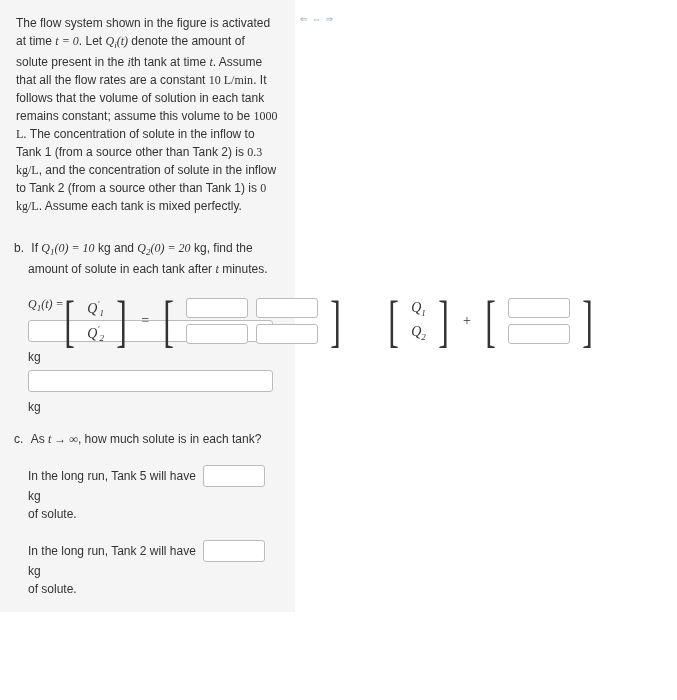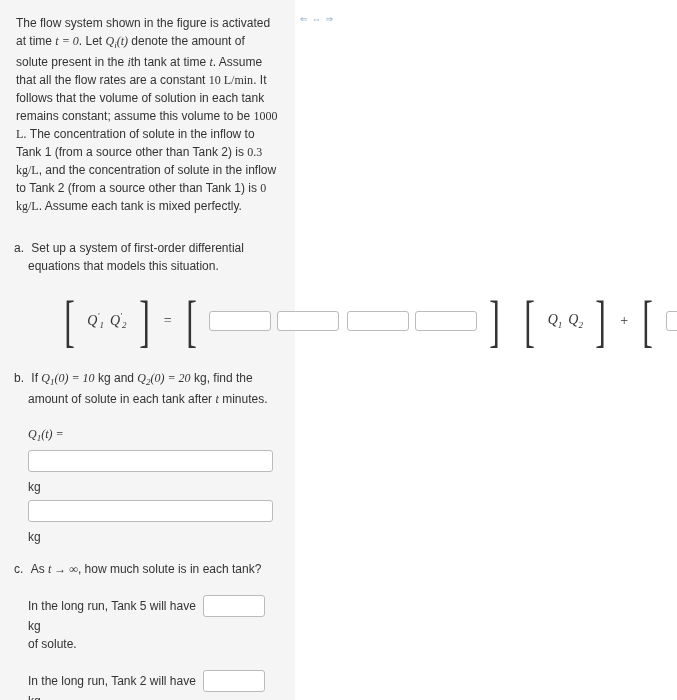--- a/index.html
+++ b/index.html
@@ -56,21 +56,21 @@
   .bracket-l, .bracket-r {
     font-family: 'Times New Roman', serif;
     font-size: 58px;
     line-height: 50px;
     transform: scaleX(0.55);
     display: inline-block;
     font-weight: 100;
   }
   .col {
     display: flex;
-    flex-direction: row;
+    flex-direction: column;
     gap: 6px;
     align-items: center;
   }
   .q-math {
     font-family: 'Times New Roman', serif;
     font-style: italic;
     font-size: 14px;
   }
   .op { font-family: 'Times New Roman', serif; font-size: 14px; margin: 0 2px; }
   .kg-line { margin-top: 2px; }
@@ -88,25 +88,20 @@
 <body>
 
 <div class="top-icons">⇐ ⇔ ⇒</div>
 
 <div class="problem-panel">
 
   <div class="problem-text">
     <span>The flow system shown in the figure is activated at time </span><span class="math-it">t = 0</span><span>. Let </span><span class="math-it"><span>Q</span><span class="sub">i</span><span>(t)</span></span><span> denote the amount of solute present in the </span><span class="math-it">i</span><span>th tank at time </span><span class="math-it">t</span><span>. Assume that all the flow rates are a constant </span><span class="math-rm">10 L/min</span><span>. It follows that the volume of solution in each tank remains constant; assume this volume to be </span><span class="math-rm">1000 L</span><span>. The concentration of solute in the inflow to Tank 1 (from a source other than Tank 2) is </span><span class="math-rm">0.3 kg/L</span><span>, and the concentration of solute in the inflow to Tank 2 (from a source other than Tank 1) is </span><span class="math-rm">0 kg/L</span><span>. Assume each tank is mixed perfectly.</span>
   </div>
 
-  <div class="part">
-    <span class="part-label">a.</span>
-    <span>Set up a system of first-order differential equations that models this situation.</span>
-    <div style="height:80px;"></div>
-  </div>
 
   <div class="part">
     <span class="part-label">b.</span>
     <span>
       <span>If </span><span class="math-it"><span>Q</span><span class="sub">1</span><span>(0) = 10</span></span><span> kg</span><span> and </span><span class="math-it"><span>Q</span><span class="sub">2</span><span>(0) = 20</span></span><span> kg</span><span>, find the amount of solute in each tank after </span><span class="math-it">t</span><span> minutes.</span>
     </span>
     <div class="line-gap">
       <span class="math-it"><span>Q</span><span class="sub">1</span><span>(t) =</span></span>
     </div>
     <input type="text" class="text-input input-wide" style="">

